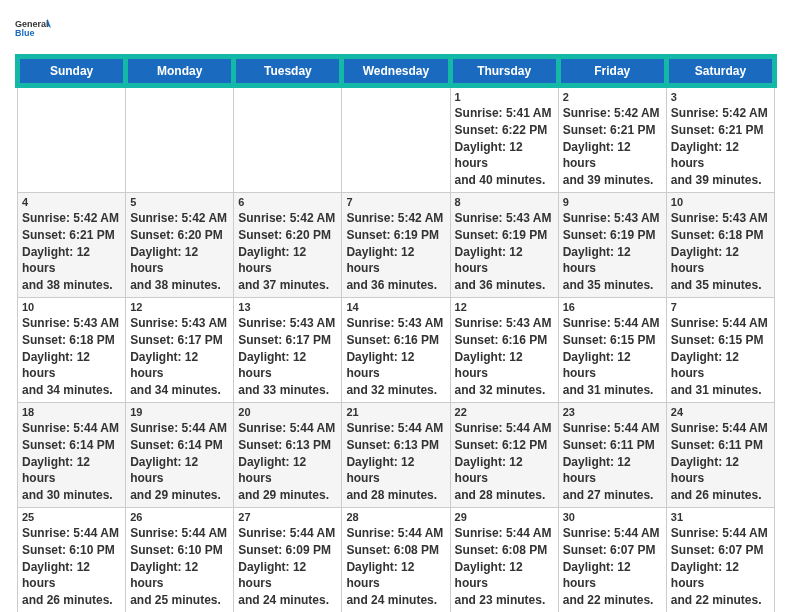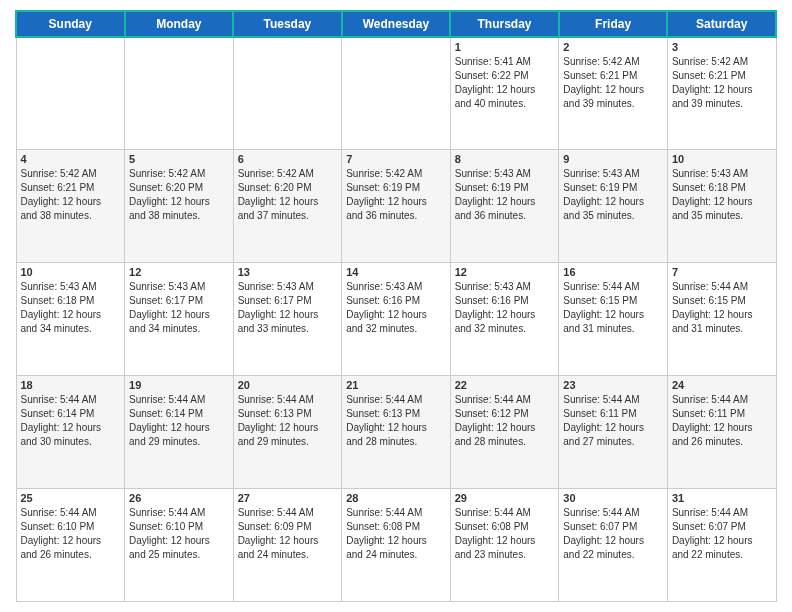--- a/index.html
+++ b/index.html
@@ -48,57 +48,71 @@
       width: 100%;
       table-layout: fixed;
     }
     .calendar th {
       background-color: #1a6bbf;
       color: #fff;
       text-align: center;
       font-size: 12px;
       font-weight: bold;
       padding: 5px 2px;
-      border: 2px solid #14b8a6;
+      border: 5px solid #14b8a6;
     }
     .calendar td {
       vertical-align: top;
       border: 1px solid #ccc;
       padding: 3px 4px;
       font-size: 9.5px;
       color: #333;
       height: 80px;
       background: #fff;
     }
     .calendar tr:nth-child(even) td {
       background: #f5f5f5;
     }
     .day-num {
       font-weight: bold;
       font-size: 11px;
       display: block;
       margin-bottom: 2px;
     }
     .day-info {
-      font-size: 10px;
+      font-size: 12px;
       line-height: 1.4;
       color: #333;
+      font-weight: bold;
     }
     .empty {
       background: #fff !important;
     }
     table {
       border-collapse: collapse;
       width: 100%;
     }
   </style>
 </head>
 <body>
 
 <div class="page">
+  <div class="header">
+    <div class="logo">
+    <svg width="36" height="36" viewBox="0 0 60 36">
+      <text x="0" y="16" font-size="15" font-weight="bold" fill="#333" font-family="Arial">General</text>
+      <text x="0" y="32" font-size="15" font-weight="bold" fill="#1a6bbf" font-family="Arial">Blue</text>
+      <polygon points="54,2 60,18 54,14" fill="#1a6bbf"></polygon>
+    </svg>
+  </div>
+    <div class="title-block">
+      <div class="main-title"></div>
+      <div class="subtitle"></div>
+    </div>
+  </div>
 
   <table class="calendar">
     <thead>
       <tr>
       <th>Sunday</th>
           <th>Monday</th>
           <th>Tuesday</th>
           <th>Wednesday</th>
           <th>Thursday</th>
           <th>Friday</th>

